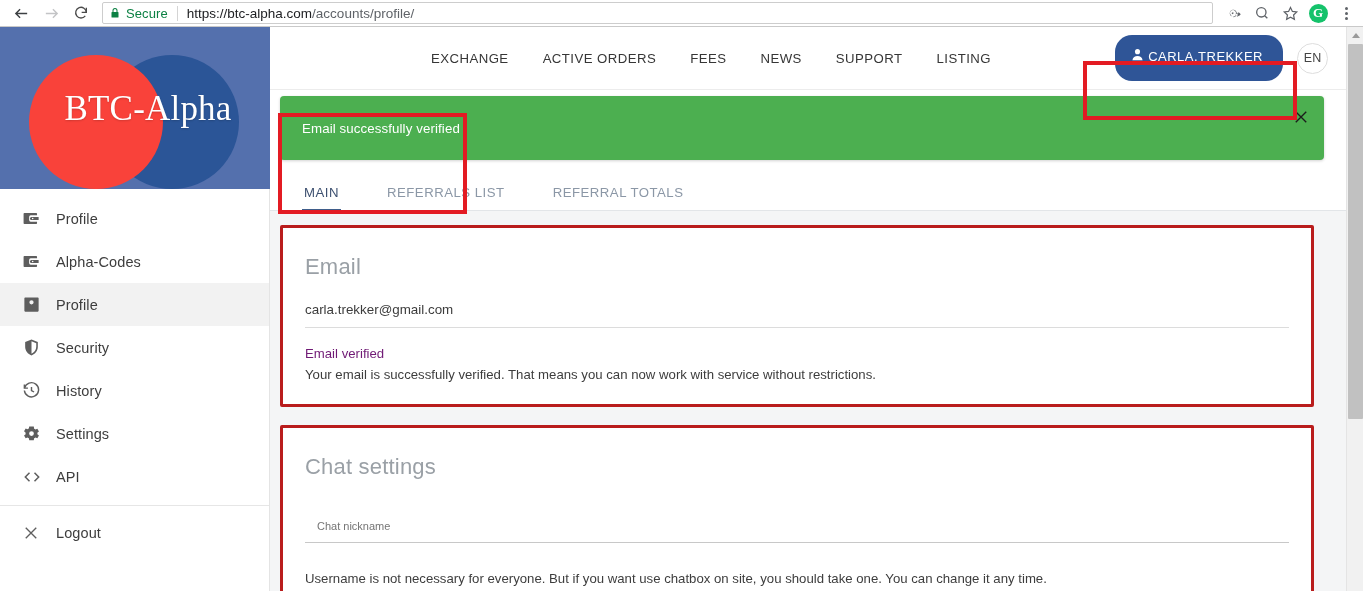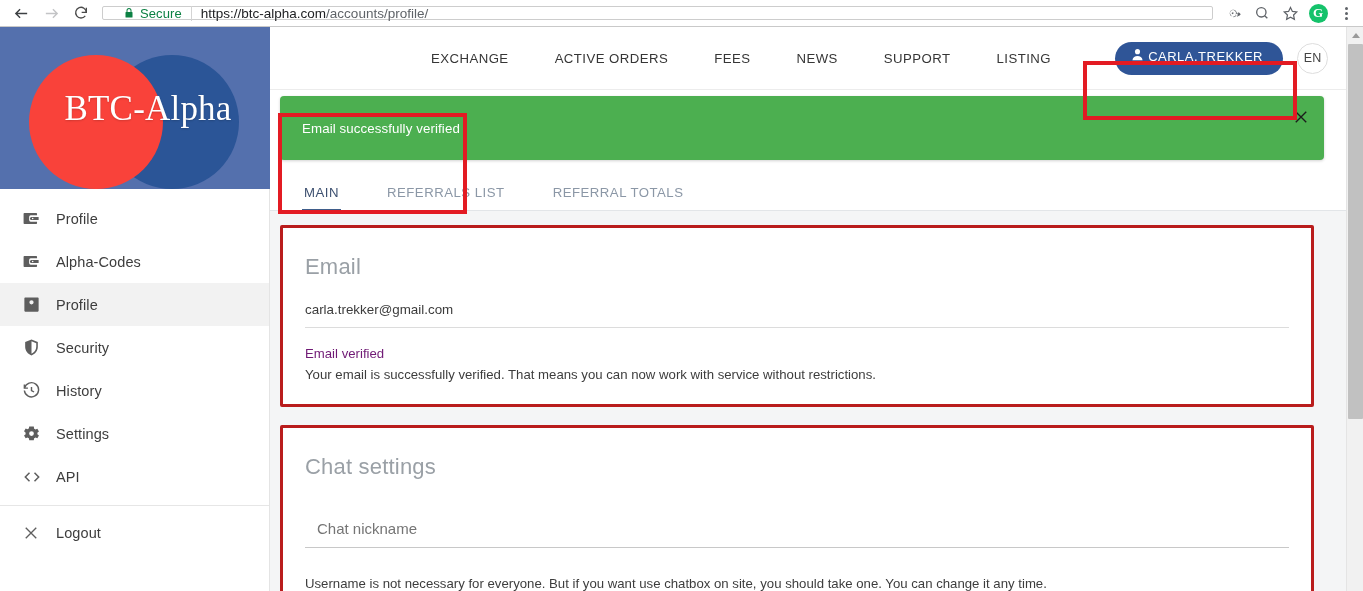--- a/index.html
+++ b/index.html
@@ -22,26 +22,26 @@
     width: 30px; height: 27px;
     display: flex; align-items: center; justify-content: center;
     color: #5f6368;
   }
   .nav-btn.back { margin-left: 6px; color: #3c4043; }
   .nav-btn.fwd { color: #c3c4c6; }
   .nav-btn.reload { color: #4a4a4a; }
   .omnibox {
     flex: 1;
     margin: 0 8px 0 6px;
-    height: 14px;
+    height: 22px;
     border: 1px solid #cdcdcd;
     border-radius: 2px;
     background: #fff;
     display: flex; align-items: center;
-    padding: 0 20px;
+    padding: 0 6px;
     font-size: 13px;
   }
   .lock-icon { width: 12px; height: 12px; margin-right: 5px; display:block; }
   .secure-label { color: #0b8043; font-size: 13px; letter-spacing: .1px; }
   .omni-sep { width: 1px; height: 15px; background: #d4d4d4; margin: 0 9px; }
   .url { font-size: 13.5px; color: #5f6368; white-space: nowrap; }
   .url b { color: #202124; font-weight: 400; }
   .toolbar-icons { display: flex; align-items: center; gap: 2px; padding-right: 4px; }
   .tb-icon {
     width: 26px; height: 26px;
@@ -104,28 +104,28 @@
   
   .main {
     position: absolute; top: 0; left: 270px;
     width: 1076px; height: 564px;
   }
   .topbar {
     height: 63px; background: #fff;
     display: flex; align-items: center;
     border-bottom: 1px solid #ececec;
   }
-  .top-nav { display: flex; align-items: center; margin-left: 144px; gap: 12px; }
+  .top-nav { display: flex; align-items: center; margin-left: 144px; gap: 0; }
   .top-nav a {
     font-size: 13.2px; color: #363636; letter-spacing: .45px;
     padding: 0 17px; text-decoration: none; white-space: nowrap;
   }
   .top-right { margin-left: auto; display: flex; align-items: center; padding-right: 18px; gap: 14px; }
   .user-btn {
-    height: 33px; border-radius: 17px; background: #2f5597;
+    height: 46px; border-radius: 17px; background: #2f5597;
     display: flex; align-items: center; gap: 2px;
     padding: 0 20px 4px 14px; color: #fff;
     font-size: 13px; letter-spacing: .5px; cursor: pointer;
   }
   .lang-btn {
     width: 31px; height: 31px; border-radius: 50%;
     border: 1px solid #dedede; background: #fff;
     display: flex; align-items: center; justify-content: center;
     font-size: 12.5px; color: #444; cursor: pointer;
   }
@@ -172,21 +172,21 @@
     font-size: 22px; color: #9aa0a6; font-weight: 400;
     letter-spacing: .2px; margin-bottom: 22px;
   }
   .field-value {
     font-size: 13.4px; color: #3c3c3c;
     padding-bottom: 10px;
     border-bottom: 1px solid #dcdcdc;
     margin-bottom: 18px;
   }
   .field-input {
-    font-size: 15px; color: #aaadb0;
+    font-size: 11px; color: #aaadb0;
     padding: 0 0 10px 12px;
     border-bottom: 1px solid #c8c8c8;
     margin: 18px 0 0 0;
     cursor: text;
   }
   .verified { font-size: 13.2px; color: #701a75; margin-bottom: 6px; }
   .hint { font-size: 13.2px; color: #3d3d3d; }
   .hint.spaced { margin-top: 28px; }
 
   

